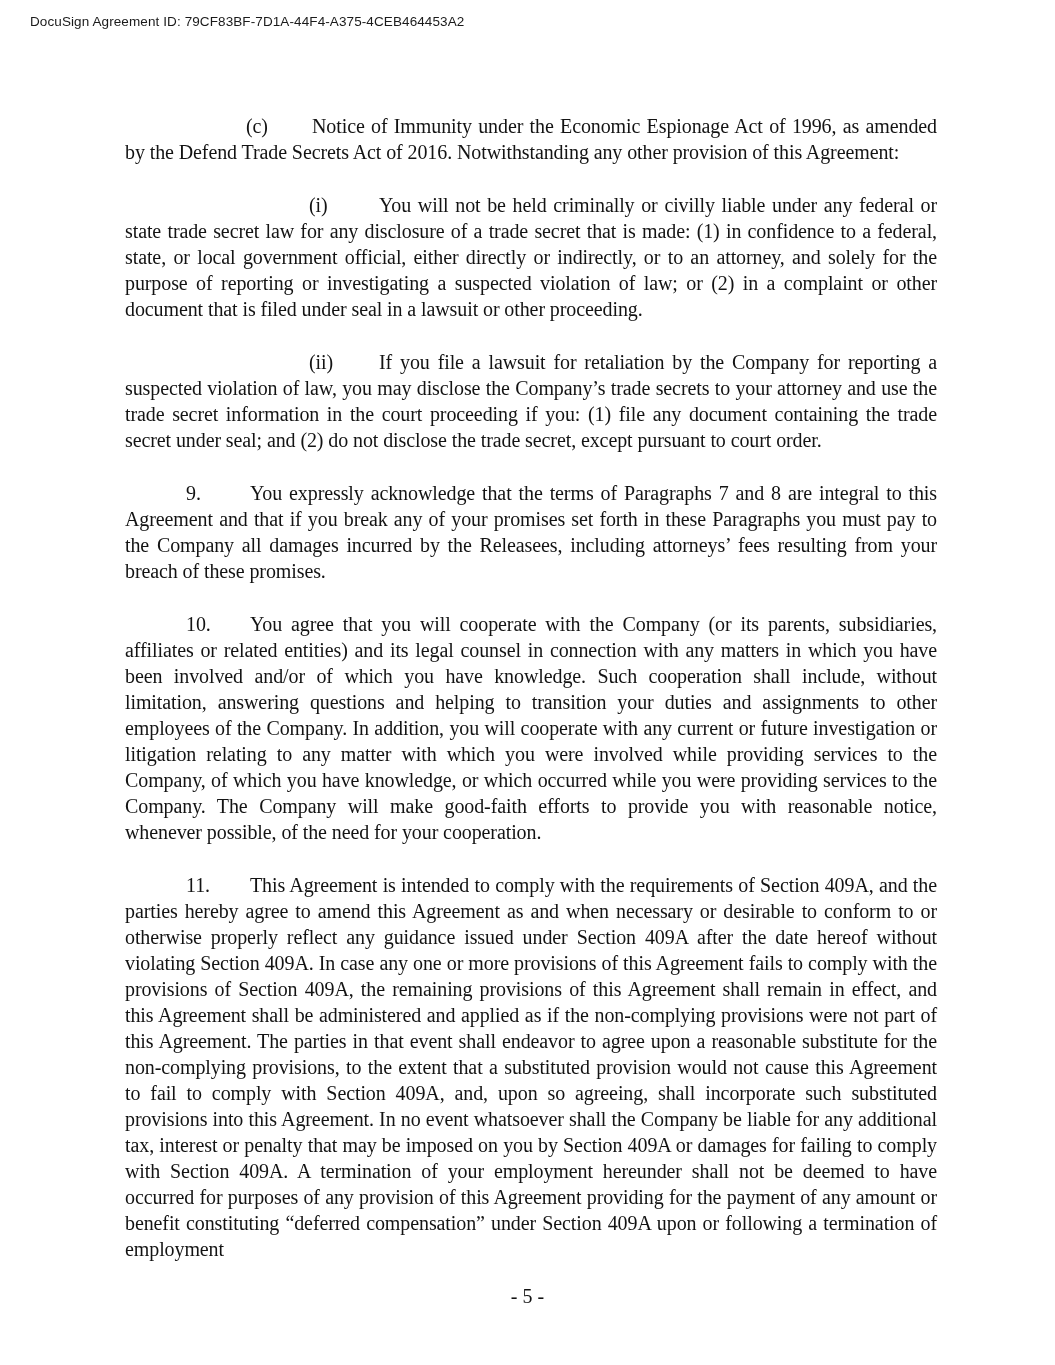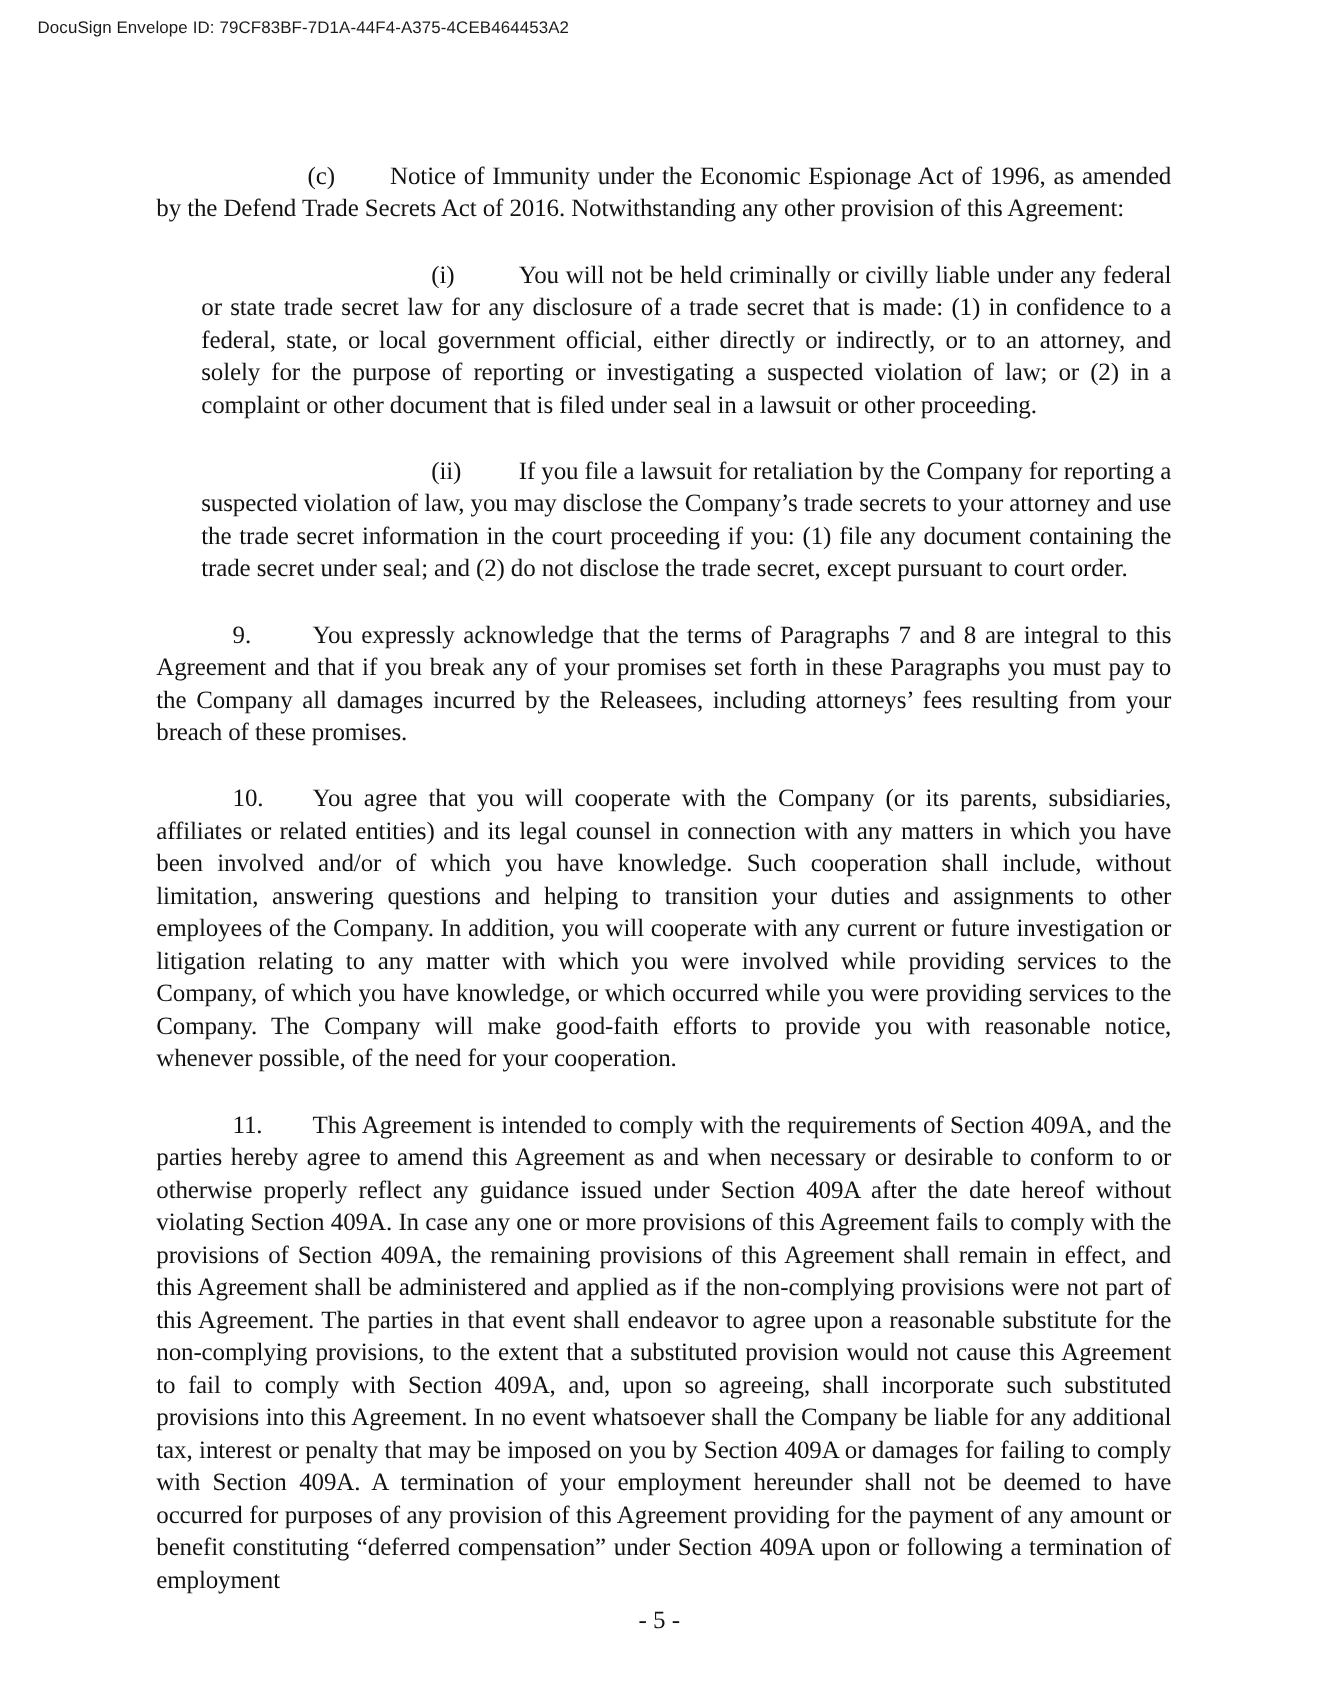--- a/index.html
+++ b/index.html
@@ -21,60 +21,60 @@
     top: 14px;
     left: 30px;
     font-family: "Liberation Sans", "DejaVu Sans", sans-serif;
     font-size: 13.5px;
     letter-spacing: 0.1px;
     color: #1a1a1a;
     white-space: nowrap;
   }
   .content {
     position: absolute;
-    top: 128px;
+    top: 113px;
     left: 125px;
     width: 812px;
   }
   .para {
     margin: 0 0 27px 0;
     font-size: 20px;
     line-height: 26px;
     text-align: justify;
     letter-spacing: -0.1px;
   }
   .para:last-child { margin-bottom: 16px; }
   .plabel {
     display: inline-block;
     text-indent: 0;
   }
   
   .p-c   { text-indent: 121px; }
   .p-c .plabel   { width: 66px; }
-  .p-sub { text-indent: 184px; margin-left: 36px; }
+  .p-sub { text-indent: 184px; }
   .p-sub .plabel { width: 70px; }
   .p-num { text-indent: 61px; }
   .p-num .plabel { width: 64px; }
   .footer {
     position: absolute;
     top: 1283px;
     left: 0;
     width: 100%;
     text-align: center;
     font-size: 20px;
     line-height: 26px;
     color: #131313;
   }
 </style>
 </head>
 <body>
 
 <div class="page">
 
-  <div class="envelope">DocuSign Envelope ID: 79CF83BF-7D1A-44F4-A375-4CEB464453A2</div>
+  <div class="envelope">DocuSign Agreement ID: 79CF83BF-7D1A-44F4-A375-4CEB464453A2</div>
 
   <div class="content">
 
     <p class="para p-c"><span class="plabel">(c)</span><span>Notice of Immunity under the Economic Espionage Act of 1996, as amended by the Defend Trade Secrets Act of 2016. Notwithstanding any other provision of this Agreement:</span></p>
 
     <p class="para p-sub"><span class="plabel">(i)</span><span>You will not be held criminally or civilly liable under any federal or state trade secret law for any disclosure of a trade secret that is made: (1) in confidence to a federal, state, or local government official, either directly or indirectly, or to an attorney, and solely for the purpose of reporting or investigating a suspected violation of law; or (2) in a complaint or other document that is filed under seal in a lawsuit or other proceeding.</span></p>
 
     <p class="para p-sub"><span class="plabel">(ii)</span><span>If you file a lawsuit for retaliation by the Company for reporting a suspected violation of law, you may disclose the Company’s trade secrets to your attorney and use the trade secret information in the court proceeding if you: (1) file any document containing the trade secret under seal; and (2) do not disclose the trade secret, except pursuant to court order.</span></p>
 
     <p class="para p-num"><span class="plabel">9.</span><span>You expressly acknowledge that the terms of Paragraphs 7 and 8 are integral to this Agreement and that if you break any of your promises set forth in these Paragraphs you must pay to the Company all damages incurred by the Releasees, including attorneys’ fees resulting from your breach of these promises.</span></p>

